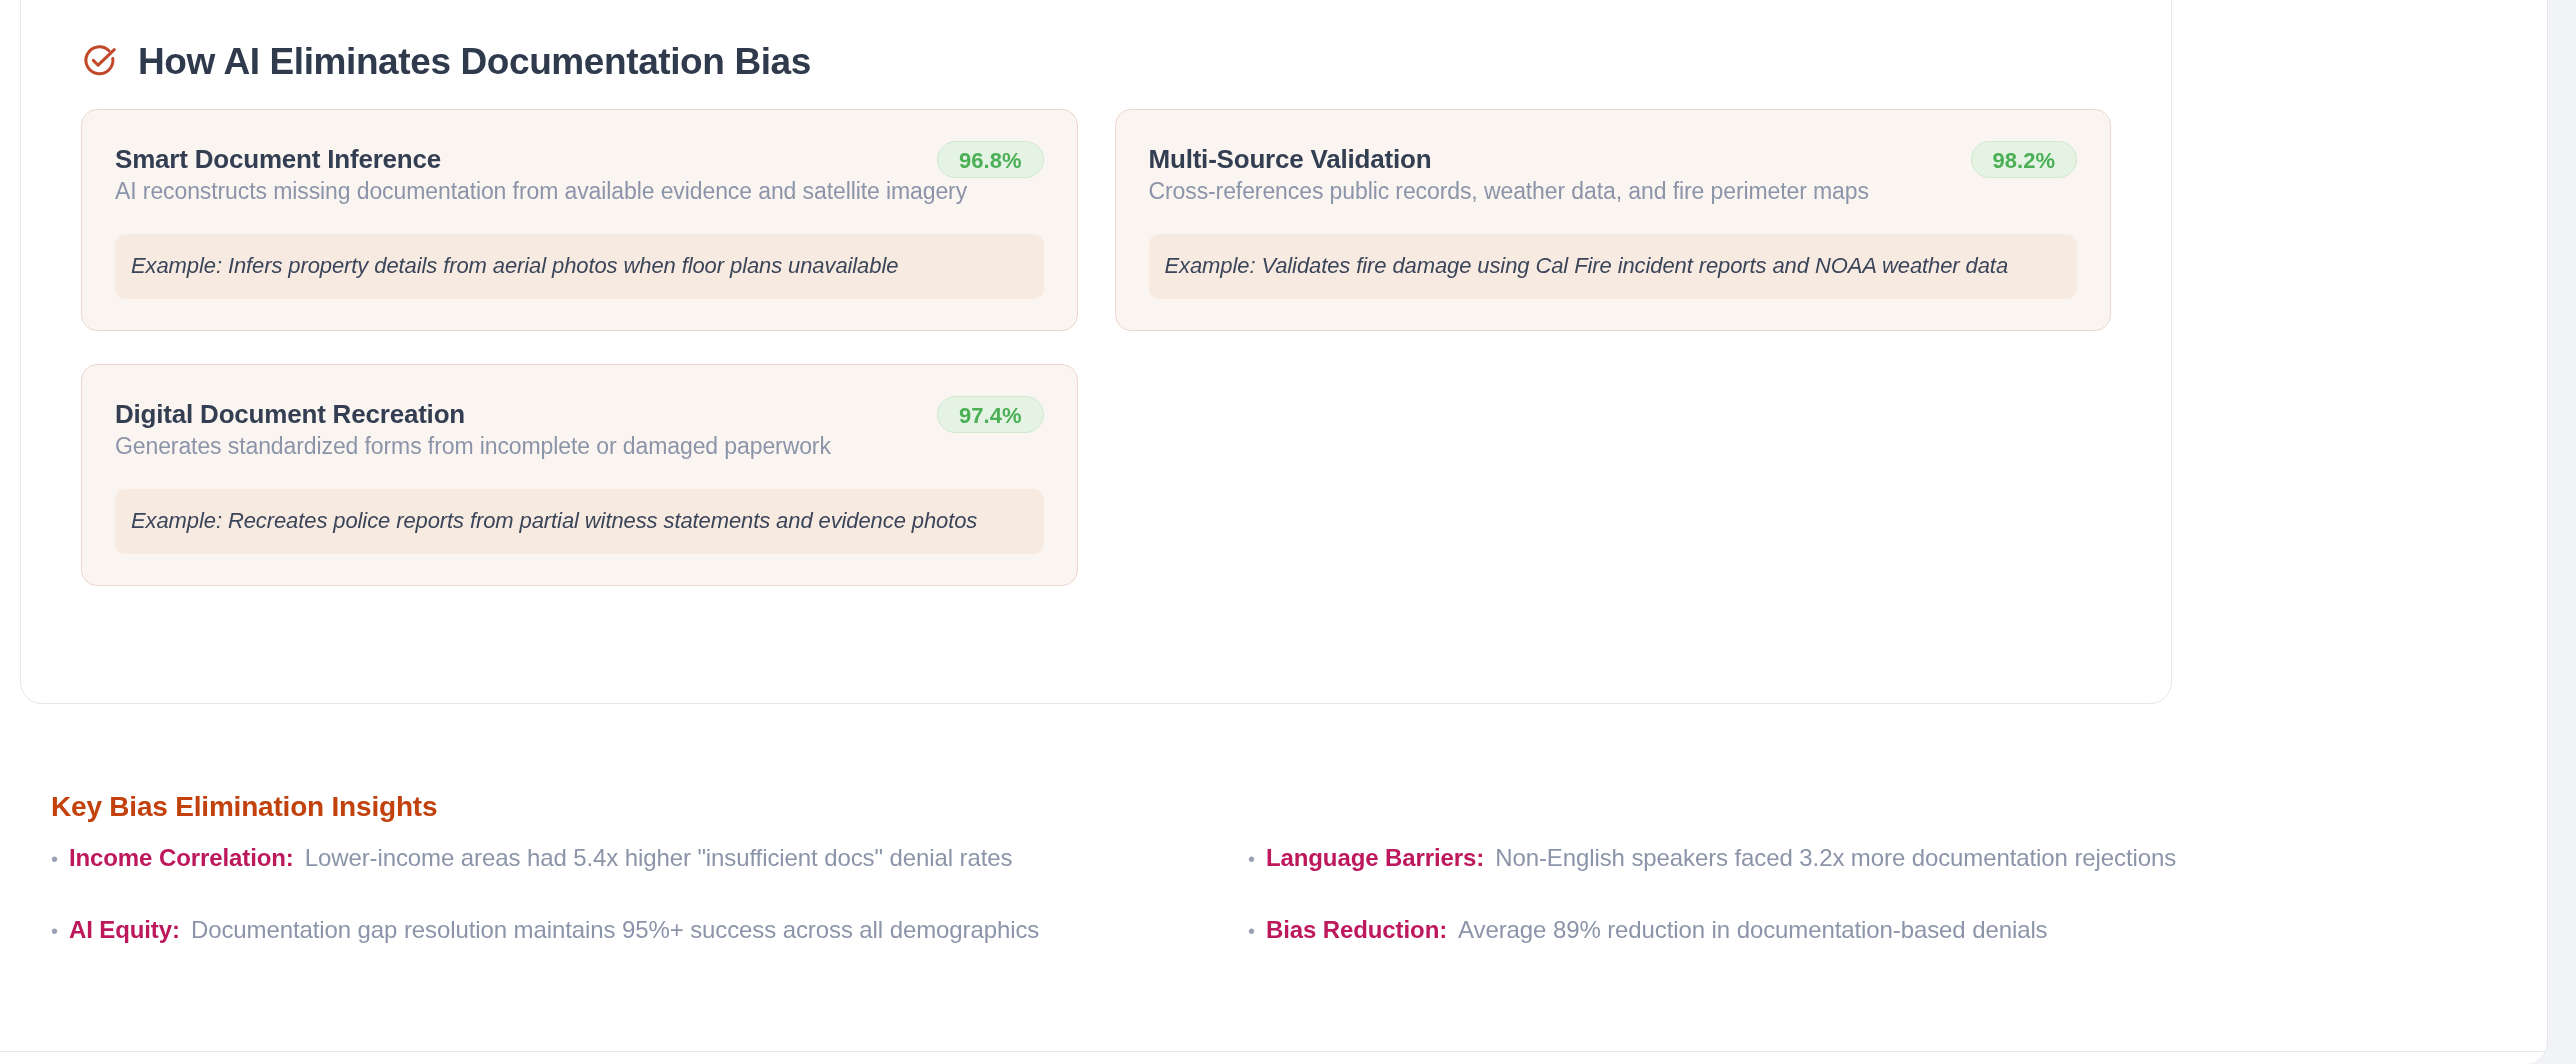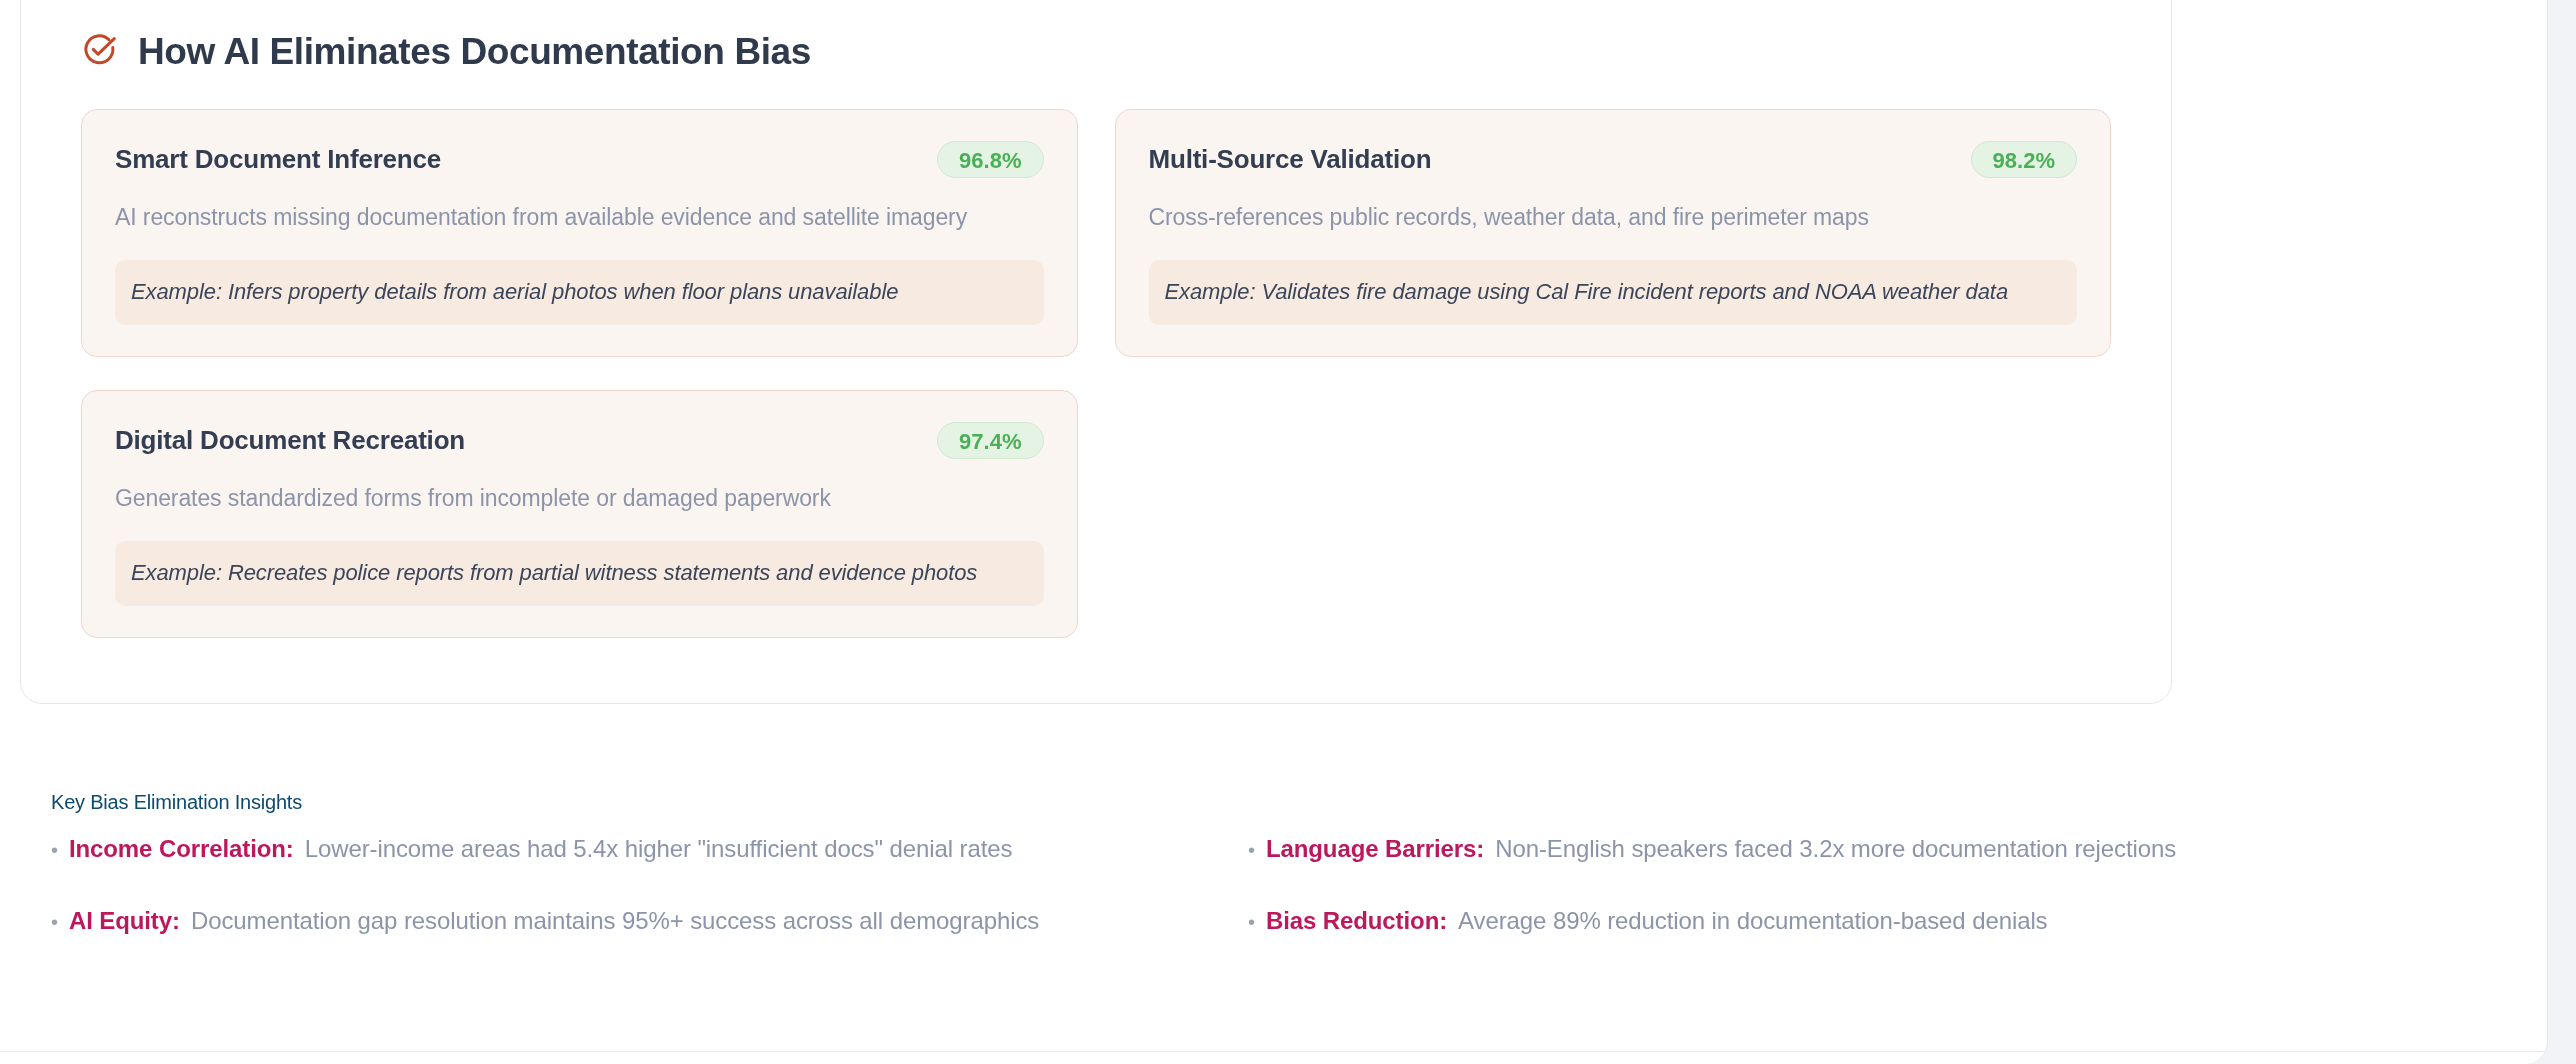--- a/index.html
+++ b/index.html
@@ -49,21 +49,21 @@
     width: 2152px;
     height: 726px;
     background: #ffffff;
     border: 1px solid #e5e7ec;
     border-radius: 22px;
     padding: 0 42px;
   }
 
   .section-header {
     display: flex;
-    align-items: center;
+    align-items: flex-end;
     gap: 21px;
     height: 62px;
     margin-top: 42px;
     padding-left: 18px;
   }
 
   .check-icon { display: block; flex: 0 0 auto; }
 
   .section-title {
     font-size: 37px;
@@ -112,21 +112,20 @@
     border-radius: 988px;
     padding: 8px 21px 5px 21px;
     font-size: 22px;
     font-weight: 700;
     color: #4bb055;
     line-height: 1;
     white-space: nowrap;
   }
 
   .card-desc {
-    margin-top: 26px;
     font-size: 23px;
     color: #8b94a8;
     letter-spacing: -0.1px;
     white-space: nowrap;
   }
 
   .card-example {
     margin-top: 29px;
     background: #f7ebe1;
     border-radius: 10px;
@@ -140,23 +139,23 @@
 
   
   .insights {
     position: absolute;
     left: 51px;
     top: 791px;
     width: 2394px;
   }
 
   .insights-title {
-    font-size: 20px;
-    font-weight: 400;
-    color: #0c4a6e;
+    font-size: 28px;
+    font-weight: 700;
+    color: #c2410c;
     letter-spacing: -0.2px;
   }
 
   .insights-grid {
     display: grid;
     grid-template-columns: 1fr 1fr;
     column-gap: 0px;
     row-gap: 0px;
     margin-top: 21px;
   }

